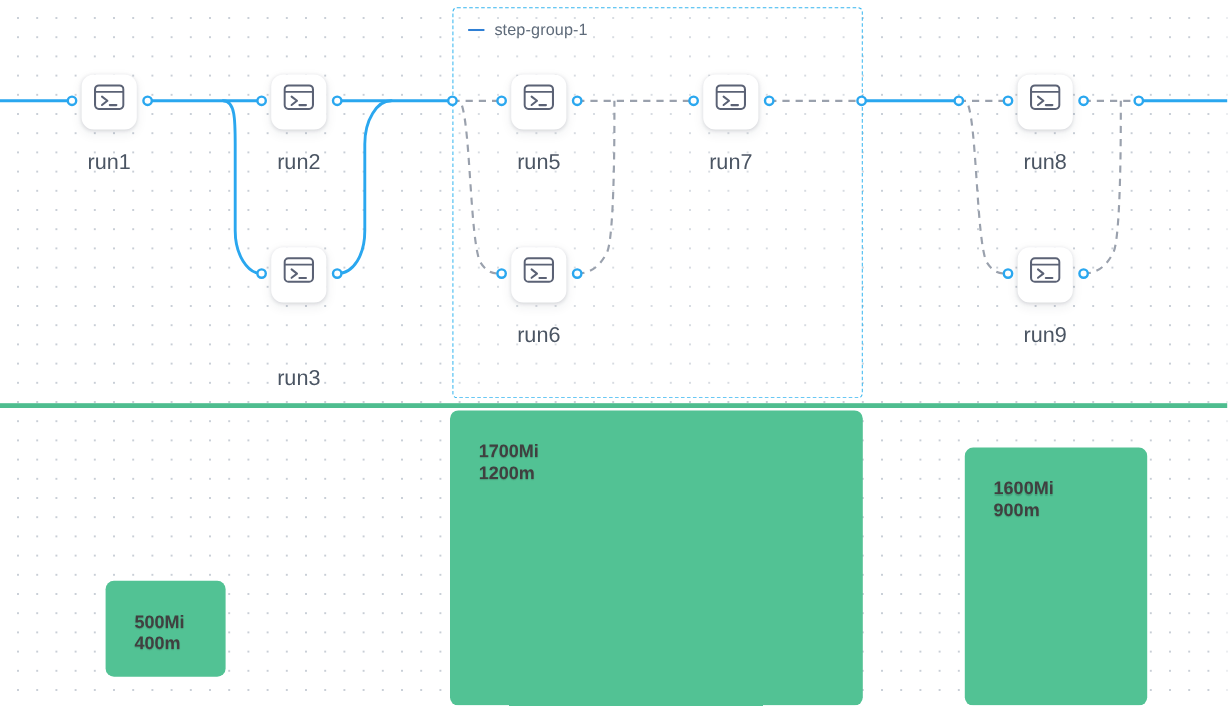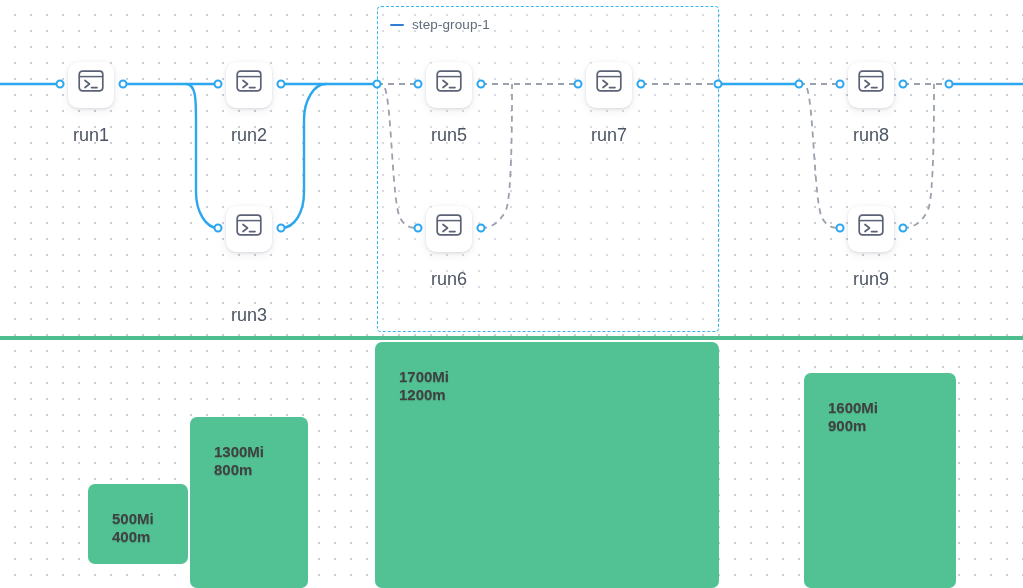--- a/index.html
+++ b/index.html
@@ -283,24 +283,20 @@
       </div>
   </div>
 
   <div id="divider" style="top: 336px; height: 4px; width: 1023px; background: rgb(78, 189, 143);"></div>
 
   <div id="bars-layer" style="top: 0px; height: 588px;">
       <div class="bar" style="left: 50px; top: 484px; width: 100px; height: 80px; background: rgb(82, 194, 148); margin-left: 38px;">
         <div class="bar-text">500Mi
 400m</div>
       </div>
-      <div class="bar" style="left: 190px; top: 417px; width: 118px; height: 171px; background: rgb(82, 194, 148);">
-        <div class="bar-text">1300Mi
-800m</div>
-      </div>
       <div class="bar" style="left: 375px; top: 342px; width: 344px; height: 246px; background: rgb(82, 194, 148);">
         <div class="bar-text">1700Mi
 1200m</div>
       </div>
       <div class="bar" style="left: 804px; top: 373px; width: 152px; height: 215px; background: rgb(82, 194, 148);">
         <div class="bar-text">1600Mi
 900m</div>
       </div>
     </div>
 

